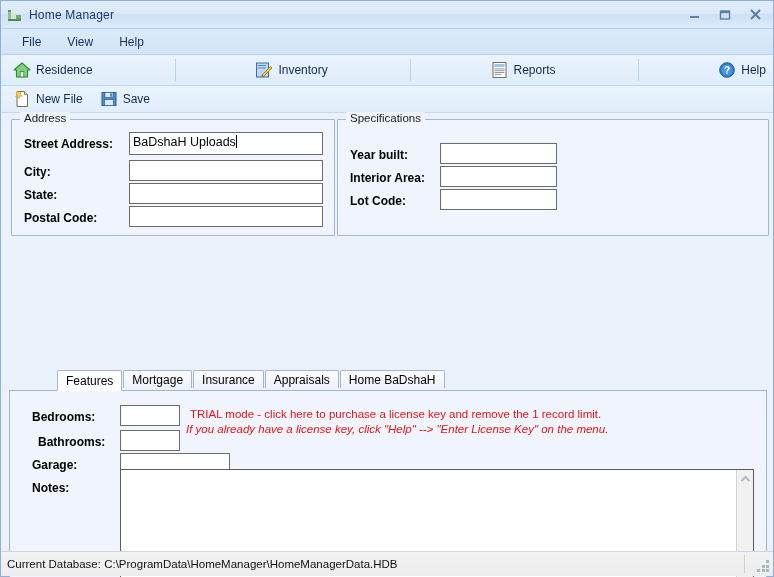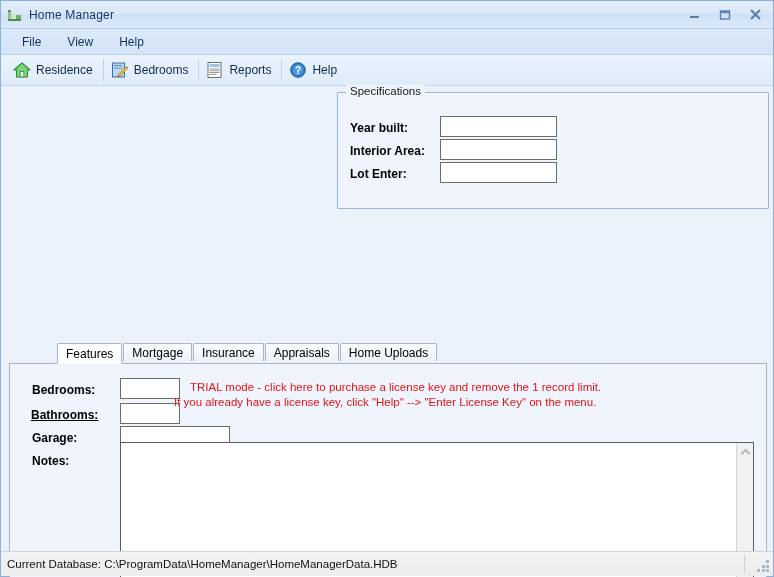--- a/index.html
+++ b/index.html
@@ -76,20 +76,21 @@
   }
   
   .toolbar {
     height: 30px;
     background: linear-gradient(to bottom, #eaf3fd 0%, #dfecfa 100%);
     border-bottom: 1px solid #c3d7ec;
     display: flex;
     align-items: center;
     padding-left: 8px;
     flex: none;
+    justify-content: space-between;
   }
   .toolbar2 {
     height: 26px;
     background: linear-gradient(to bottom, #eaf3fd 0%, #e0edfa 100%);
     border-bottom: 1px solid #c3d7ec;
     display: flex;
     align-items: center;
     padding-left: 8px;
     flex: none;
   }
@@ -324,21 +325,21 @@
     <div class="tb-btn">
       <span class="tb-icon">
         <svg width="18" height="18" viewBox="0 0 18 18">
           <rect x="1.5" y="2" width="12" height="14" fill="#bcd9f2" stroke="#3b6ea5" stroke-width="1"></rect>
           <rect x="3" y="4" width="8" height="1" fill="#5a8cc0"></rect>
           <rect x="3" y="6.5" width="8" height="1" fill="#5a8cc0"></rect>
           <path d="M7 14 L15.5 5.5 L17 7 L8.5 15.5 Z" fill="#f5c84a" stroke="#9c7a17" stroke-width=".9" stroke-linejoin="round"></path>
           <path d="M7 14 L8.5 15.5 L6.3 16.2 Z" fill="#5e5e5e"></path>
         </svg>
       </span>
-      <span>Bedrooms</span>
+      <span>Inventory</span>
     </div>
     <div class="tb-sep"></div>
     <div class="tb-btn">
       <span class="tb-icon">
         <svg width="18" height="18" viewBox="0 0 18 18">
           <rect x="2" y="1.5" width="13" height="15" fill="#ffffff" stroke="#6d6d6d" stroke-width="1"></rect>
           <rect x="3.5" y="3" width="10" height="3" fill="#9ec6ea"></rect>
           <rect x="3.5" y="7.5" width="10" height=".9" fill="#8a8a8a"></rect>
           <rect x="3.5" y="9.3" width="10" height=".9" fill="#8a8a8a"></rect>
           <rect x="3.5" y="11.1" width="10" height=".9" fill="#8a8a8a"></rect>
@@ -353,60 +354,98 @@
         <svg width="18" height="18" viewBox="0 0 18 18">
           <circle cx="9" cy="9" r="7.3" fill="#2f7fd0" stroke="#1a5d9e" stroke-width="1"></circle>
           <circle cx="9" cy="9" r="5.4" fill="#4a95de"></circle>
           <text x="9" y="12.8" font-size="10" font-family="Liberation Sans, sans-serif" font-weight="bold" fill="#ffffff" text-anchor="middle">?</text>
         </svg>
       </span>
       <span>Help</span>
     </div>
   </div>
 
+  <div class="toolbar2">
+    <div class="tb-btn">
+      <span class="tb-icon">
+        <svg width="18" height="18" viewBox="0 0 18 18">
+          <path d="M4 1.5 L11.5 1.5 L14.5 4.5 L14.5 16.5 L4 16.5 Z" fill="#ffffff" stroke="#6d6d6d" stroke-width="1"></path>
+          <path d="M11.5 1.5 L11.5 4.5 L14.5 4.5" fill="#e2e2e2" stroke="#6d6d6d" stroke-width=".8"></path>
+          <path d="M4.5 1 L6 3.2 L8.3 2.2 L7.2 4.5 L9.2 6 L6.7 6.2 L6.2 8.5 L5 6.4 L2.7 6.7 L4.2 4.9 L3 3 Z" fill="#ffd24a" stroke="#cf9a12" stroke-width=".6"></path>
+        </svg>
+      </span>
+      <span>New File</span>
+    </div>
+    <div class="tb-btn" style="margin-left:6px;">
+      <span class="tb-icon">
+        <svg width="18" height="18" viewBox="0 0 18 18">
+          <rect x="2" y="2.5" width="14" height="13" fill="#4a8fd4" stroke="#2a5d95" stroke-width="1"></rect>
+          <rect x="5" y="2.5" width="8" height="5" fill="#e8f1fa" stroke="#2a5d95" stroke-width=".7"></rect>
+          <rect x="10" y="3.3" width="2" height="3.4" fill="#4a8fd4"></rect>
+          <rect x="4.5" y="9.5" width="9" height="6" fill="#dfeaf6" stroke="#2a5d95" stroke-width=".7"></rect>
+        </svg>
+      </span>
+      <span>Save</span>
+    </div>
+  </div>
 
   <div class="client">
 
+    <div class="groupbox" style="left:10px; top:6px; width:322px; height:115px;">
+      <span class="gb-title">Address</span>
+
+      <span class="lbl" style="left:12px; top:17px;">Street Address:</span>
+      <div class="txtbox" style="left:117px; top:12px; width:194px; height:23px;"><span>BaDshaH Uploads</span><span class="caret"></span></div>
+
+      <span class="lbl" style="left:12px; top:45px;">City:</span>
+      <div class="txtbox" style="left:117px; top:40px; width:194px; height:21px;"><span></span></div>
+
+      <span class="lbl" style="left:12px; top:68px;">State:</span>
+      <div class="txtbox" style="left:117px; top:63px; width:194px; height:21px;"><span></span></div>
+
+      <span class="lbl" style="left:12px; top:91px;">Postal Code:</span>
+      <div class="txtbox" style="left:117px; top:86px; width:194px; height:21px;"><span></span></div>
+    </div>
 
     <div class="groupbox" style="left:336px; top:6px; width:430px; height:115px;">
       <span class="gb-title">Specifications</span>
 
       <span class="lbl" style="left:12px; top:28px;">Year built:</span>
       <div class="txtbox" style="left:102px; top:23px; width:117px; height:21px;"><span></span></div>
 
       <span class="lbl" style="left:12px; top:51px;">Interior Area:</span>
       <div class="txtbox" style="left:102px; top:46px; width:117px; height:21px;"><span></span></div>
 
-      <span class="lbl" style="left:12px; top:74px;">Lot Enter:</span>
+      <span class="lbl" style="left:12px; top:74px;">Lot Code:</span>
       <div class="txtbox" style="left:102px; top:69px; width:117px; height:21px;"><span></span></div>
     </div>
 
     <div class="tabstrip">
       <div class="tab selected">Features</div>
       <div class="tab">Mortgage</div>
       <div class="tab">Insurance</div>
       <div class="tab">Appraisals</div>
-      <div class="tab">Home Uploads</div>
+      <div class="tab">Home BaDshaH</div>
     </div>
 
     <div class="tabpanel">
 
       <span class="lbl" style="left:22px; top:19px;">Bedrooms:</span>
       <div class="txtbox" style="left:110px; top:14px; width:60px; height:21px;"><span></span></div>
 
-      <span class="lbl" style="left:21px; top:44px;text-decoration:underline;">Bathrooms:</span>
+      <span class="lbl" style="left:28px; top:44px;">Bathrooms:</span>
       <div class="txtbox" style="left:110px; top:39px; width:60px; height:21px;"><span></span></div>
 
       <span class="lbl" style="left:22px; top:67px;">Garage:</span>
       <div class="txtbox" style="left:110px; top:62px; width:110px; height:21px;"><span></span></div>
 
       <span class="lbl" style="left:22px; top:90px;">Notes:</span>
 
       <div class="trial-text" style="left:180px; top:16px;">TRIAL mode -  click here to purchase a license key and remove the 1 record limit.</div>
-      <div class="trial-text" style="left:164px; top:31px;">If you already have a license key, click "Help" --&gt; "Enter License Key" on the menu.</div>
+      <div class="trial-text" style="left:176px; top:31px;font-style:italic;">If you already have a license key, click "Help" --&gt; "Enter License Key" on the menu.</div>
 
       <div class="notes-wrap">
         <div class="notes-area"></div>
         <div class="vscroll">
           <div class="scroll-arrow">
             <svg width="11" height="8" viewBox="0 0 11 8">
                 <path d="M1.5 6 L5.5 2 L9.5 6" fill="none" stroke="#b0b8c0" stroke-width="2"></path>
               </svg>
           </div>
 

